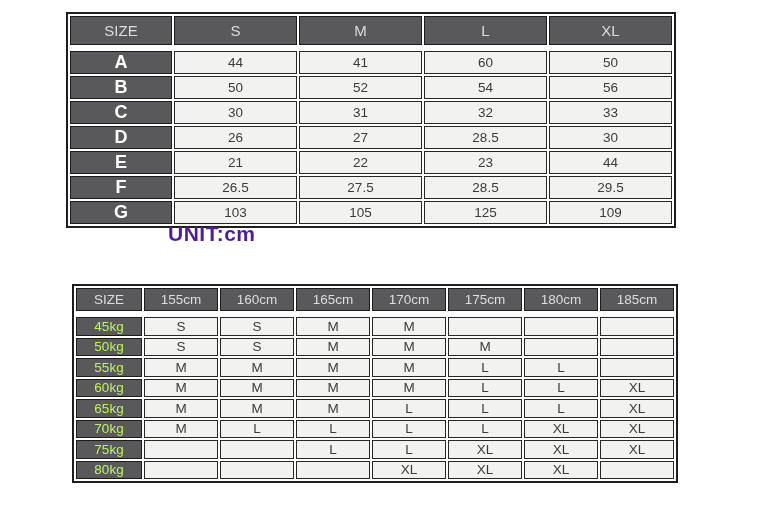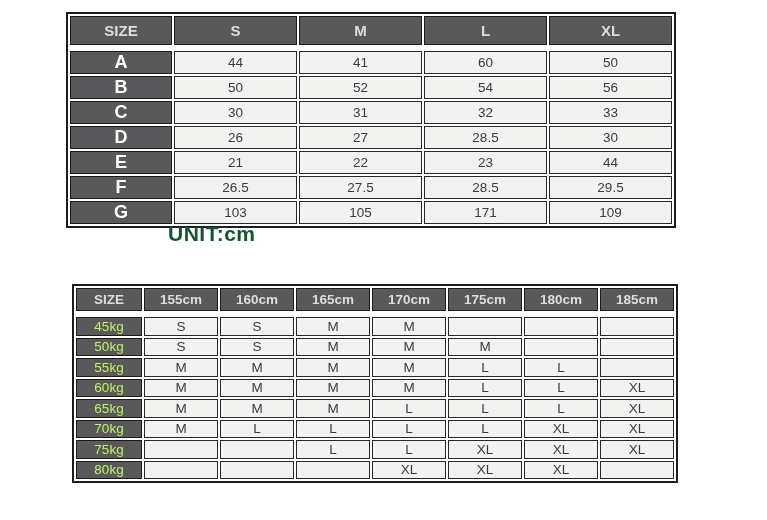--- a/index.html
+++ b/index.html
@@ -26,21 +26,21 @@
   .size-table th, .size-table td {
     padding: 0;
     text-align: center;
     vertical-align: middle;
     overflow: hidden;
     white-space: nowrap;
   }
   .size-table th {
     background: #59595b;
     color: #dddddd;
-    font-weight: 700;
+    font-weight: 400;
     border: 1px solid #1c1c1c;
   }
   .size-table td.label {
     background: #59595b;
     color: #ffffff;
     border: 1px solid #1c1c1c;
   }
   .size-table td.val {
     background: #f2f2f1;
     color: #3b3b3b;
@@ -68,21 +68,21 @@
   .bottom td.val { font-size: 13.5px; }
   .bottom col.c-label { width: 66px; }
   .bottom col.c-val { width: 74px; }
   
   .unit-label {
     position: absolute;
     left: 168px;
     top: 222px;
     font-size: 21px;
     font-weight: 700;
-    color: #14532d;
+    color: #4c1d95;
     letter-spacing: 0.5px;
   }
 </style>
 </head>
 <body>
 
 <div class="stage">
 
   <table class="size-table top">
     <colgroup>
@@ -144,21 +144,21 @@
           <td class="label">F</td>
           <td class="val">26.5</td>
           <td class="val">27.5</td>
           <td class="val">28.5</td>
           <td class="val">29.5</td>
         </tr>
         <tr>
           <td class="label">G</td>
           <td class="val">103</td>
           <td class="val">105</td>
-          <td class="val">171</td>
+          <td class="val">125</td>
           <td class="val">109</td>
         </tr>
       </tbody>
     </table>
 
   <div class="unit-label">UNIT:cm</div>
 
   <table class="size-table bottom">
     <colgroup>
       <col class="c-label">

